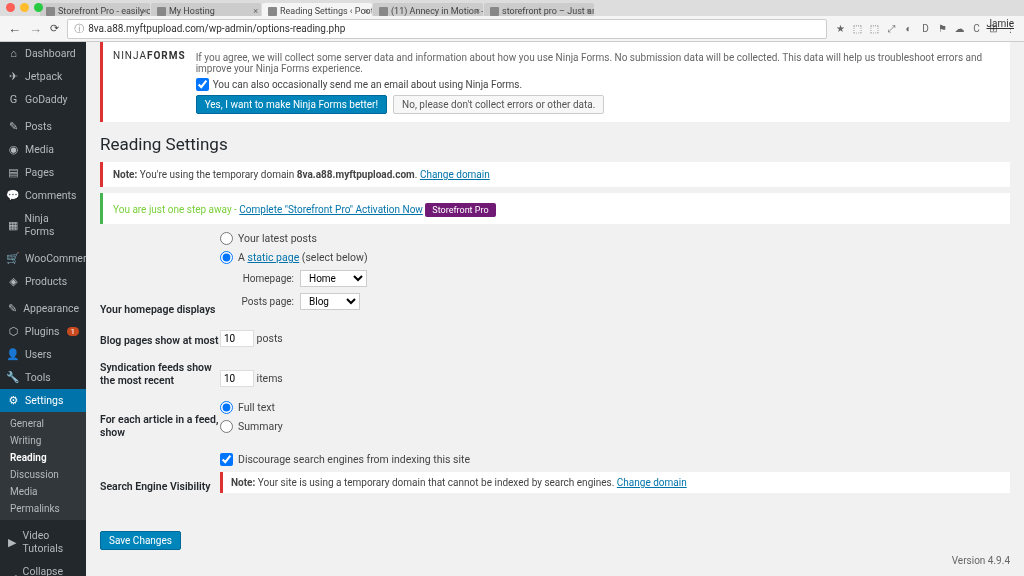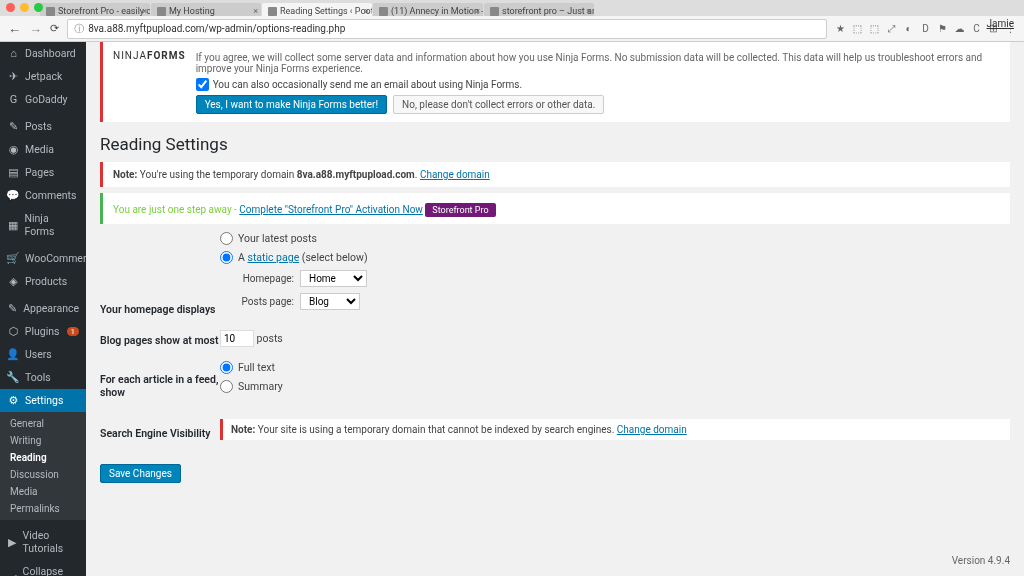--- a/index.html
+++ b/index.html
@@ -270,39 +270,47 @@
             <select><option>Blog</option></select>
           </div>
       </div>
     </div>
 
     <div class="form-row">
       <div class="form-label">Blog pages show at most</div>
       <div class="form-field"><input class="num-input" value="10" style=""> <span>posts</span></div>
     </div>
 
+    <div class="form-row">
+      <div class="form-label">Syndication feeds show the most recent</div>
+      <div class="form-field"><input class="num-input" value="10" style=""> <span>items</span></div>
+    </div>
 
     <div class="form-row">
       <div class="form-label">For each article in a feed, show</div>
       <div class="form-field">
         <div class="radio-opt">
             <input type="radio" name="feed" checked="" style="">
             <span>Full text</span>
           </div>
         <div class="radio-opt">
             <input type="radio" name="feed" style="">
             <span>Summary</span>
           </div>
       </div>
     </div>
 
     <div class="form-row">
       <div class="form-label">Search Engine Visibility</div>
       <div class="form-field">
+        <div class="check-opt">
+            <input type="checkbox" checked="" style="">
+            <span>Discourage search engines from indexing this site</span>
+          </div>
         <div class="inline-note"><b>Note:</b><span> Your site is using a temporary domain that cannot be indexed by search engines. </span><a href="#">Change domain</a></div>
       </div>
     </div>
   </div>
 
-  <button class="btn-primary" style="margin-top:10px;">Save Changes</button>
+  <button class="btn-primary" style="margin-top:24px;">Save Changes</button>
 
   <div class="footer-version">Version 4.9.4</div>
 </div>
 
 </body></html>

